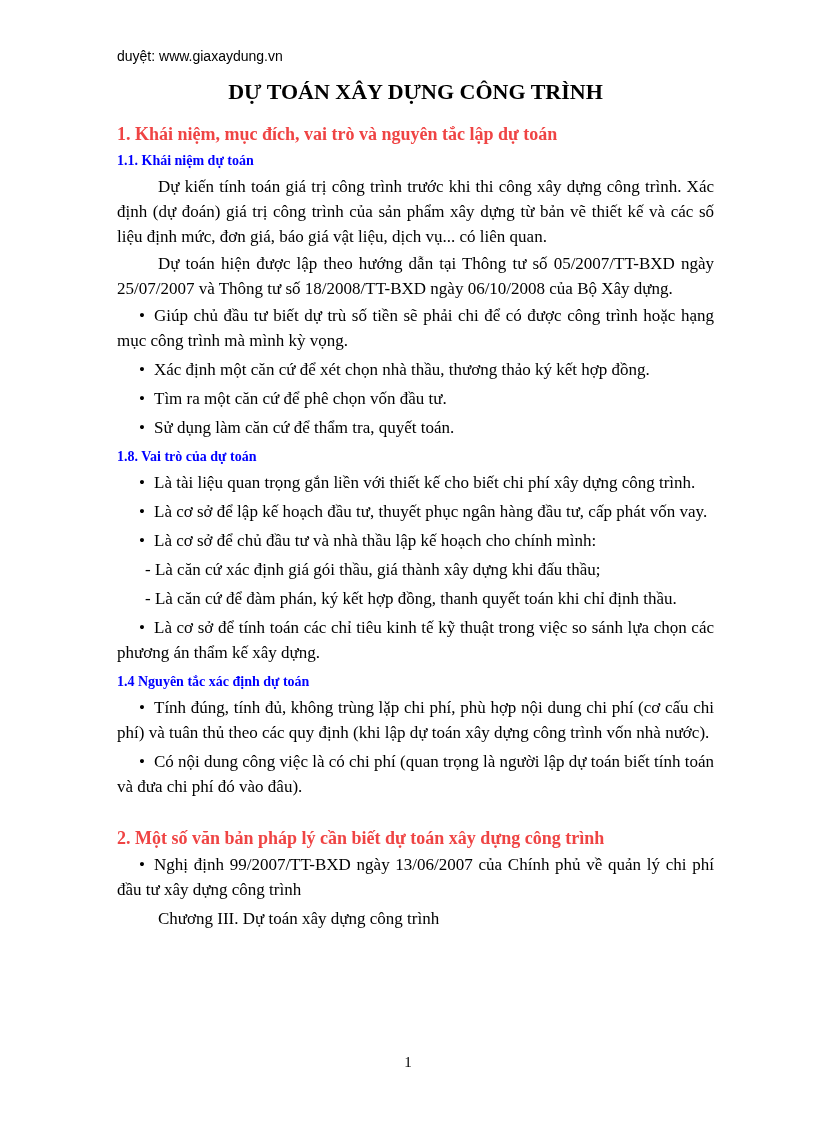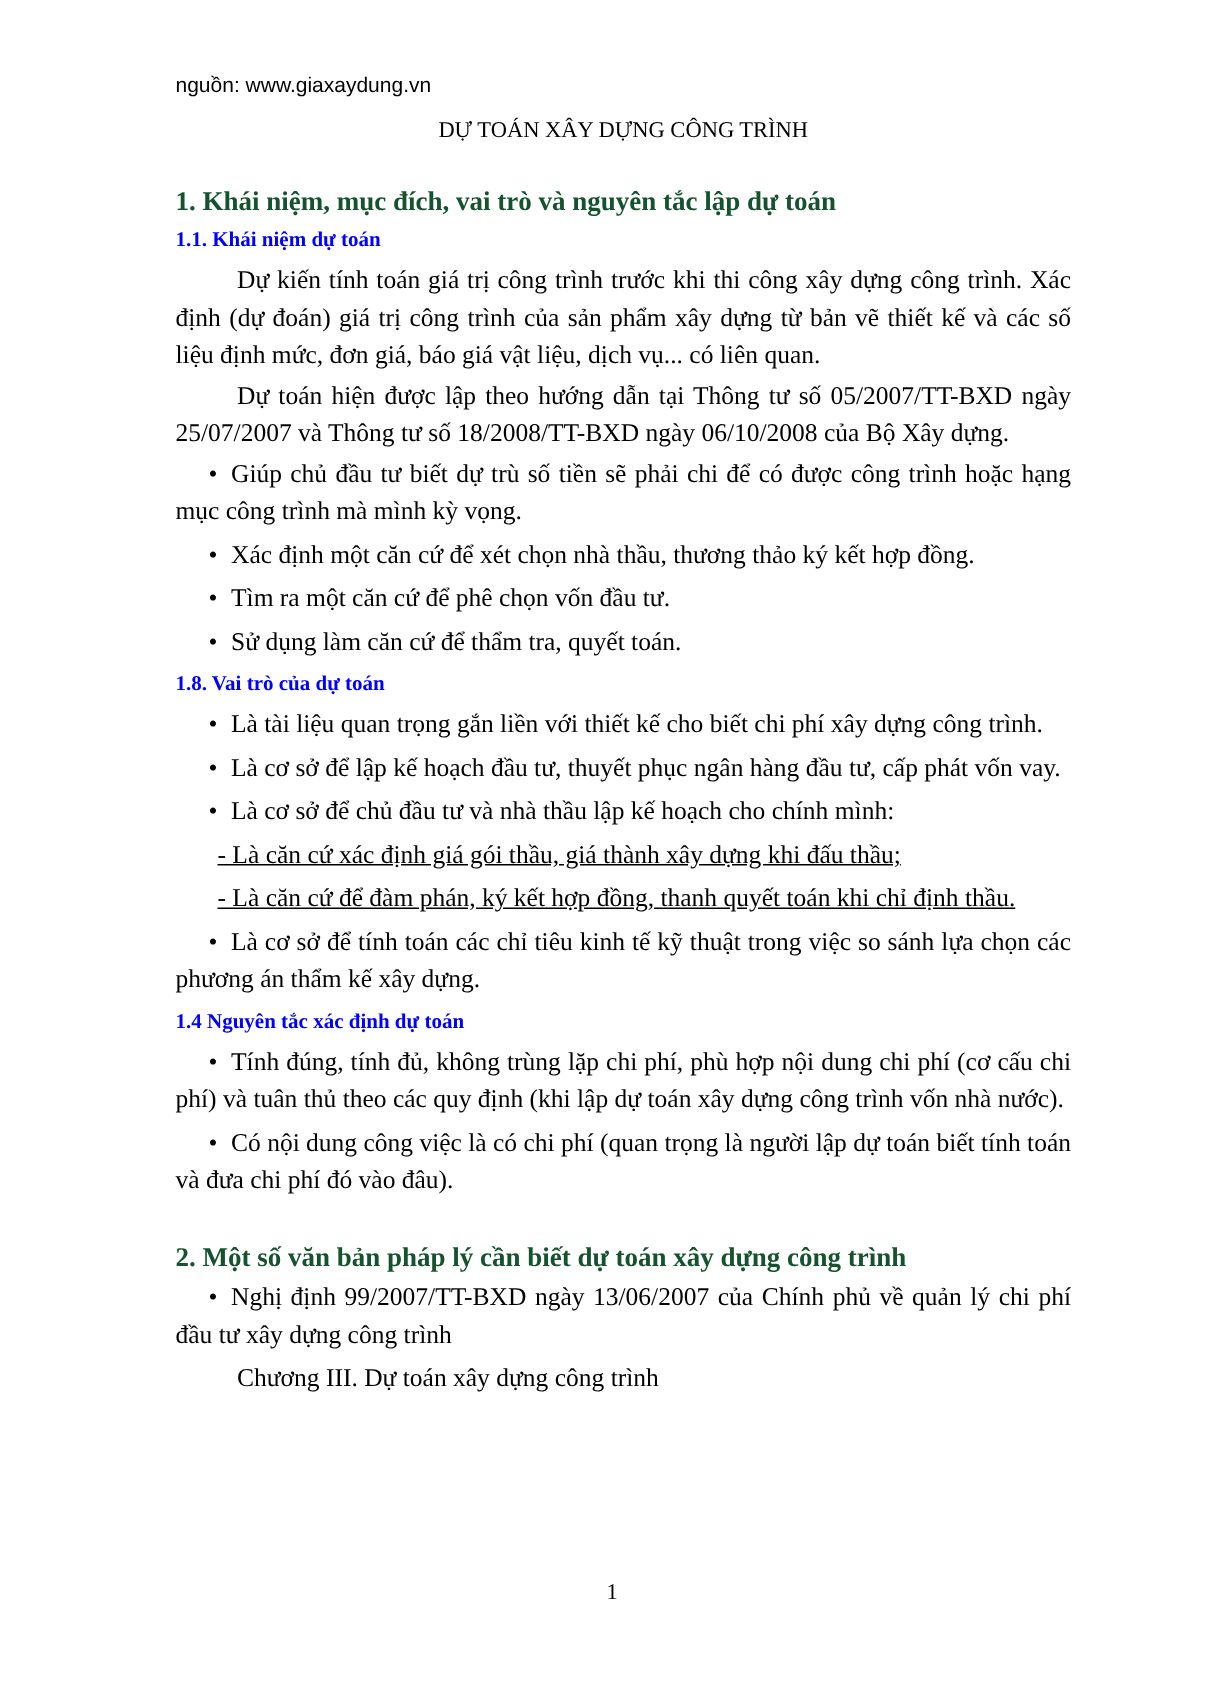--- a/index.html
+++ b/index.html
@@ -4,43 +4,43 @@
 <style>
   html, body { margin: 0; padding: 0; background: #ffffff; }
   body { width: 816px; height: 1123px; position: relative; overflow: hidden; }
   .source {
     position: absolute; left: 117px; top: 48px;
     font-family: "Liberation Sans", sans-serif; font-size: 14px; color: #000;
   }
   .title {
     position: absolute; left: 117px; width: 597px; top: 79px;
     text-align: center; font-family: "Liberation Serif", serif;
-    font-weight: normal; font-size: 15px; color: #000;
+    font-weight: bold; font-size: 22px; color: #000;
   }
   .content {
     position: absolute; left: 117px; top: 121px; width: 597px;
     font-family: "Liberation Serif", serif; font-size: 17px; line-height: 25px; color: #000;
   }
-  .h1 { color: #14532d; font-weight: bold; font-size: 18px; line-height: 27px; margin: 0; }
+  .h1 { color: #ef4444; font-weight: bold; font-size: 18px; line-height: 27px; margin: 0; }
   .h2 { color: #0000ff; font-weight: bold; font-size: 14px; line-height: 26px; margin: 0; }
   .p { text-indent: 41px; text-align: justify; margin: 0 0 2px 0; }
   .bullet { text-indent: 22px; text-align: justify; margin: 0 0 4px 0; }
   .bullet .dot { display: inline-block; width: 15px; text-indent: 0; }
-  .dash { text-indent: 28px; margin: 0 0 4px 0; text-decoration: underline; }
+  .dash { text-indent: 28px; margin: 0 0 4px 0; }
   .plain-indent { text-indent: 41px; margin: 0 0 2px 0; }
   .gap { height: 22px; }
   .pagenum {
     position: absolute; left: 0; width: 816px; top: 1054px; text-align: center;
     font-family: "Liberation Serif", serif; font-size: 15px; color: #000;
   }
 </style>
 </head>
 <body>
 
-<div class="source">nguồn: www.giaxaydung.vn</div>
+<div class="source">duyệt: www.giaxaydung.vn</div>
 <div class="title">DỰ TOÁN XÂY DỰNG CÔNG TRÌNH</div>
 
 <div class="content">
   <p class="h1">1. Khái niệm, mục đích, vai trò và nguyên tắc lập dự toán</p>
 
   <p class="h2">1.1. Khái niệm dự toán</p>
   <p class="p">Dự kiến tính toán giá trị công trình trước khi thi công xây dựng công trình. Xác định (dự đoán) giá trị công trình của sản phẩm xây dựng từ bản vẽ thiết kế và các số liệu định mức, đơn giá, báo giá vật liệu, dịch vụ... có liên quan.</p>
   <p class="p">Dự toán hiện được lập theo hướng dẫn tại Thông tư số 05/2007/TT-BXD ngày 25/07/2007 và Thông tư số 18/2008/TT-BXD ngày 06/10/2008 của Bộ Xây dựng.</p>
 
   <p class="bullet"><span class="dot">•</span><span>Giúp chủ đầu tư biết dự trù số tiền sẽ phải chi để có được công trình hoặc hạng mục công trình mà mình kỳ vọng.</span></p>

